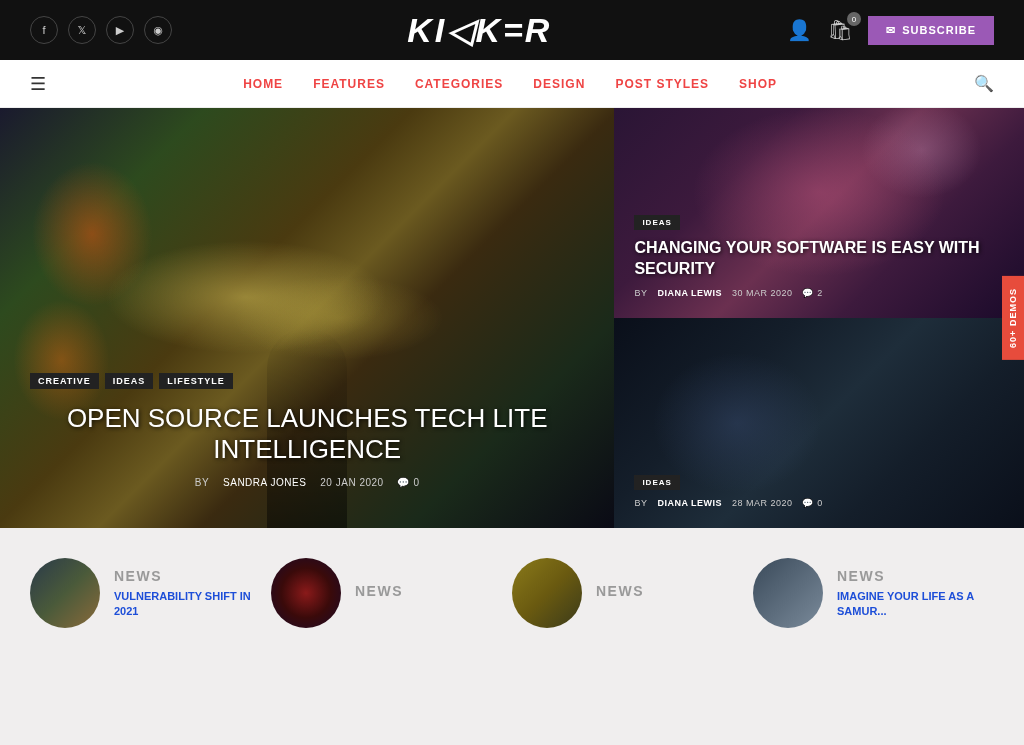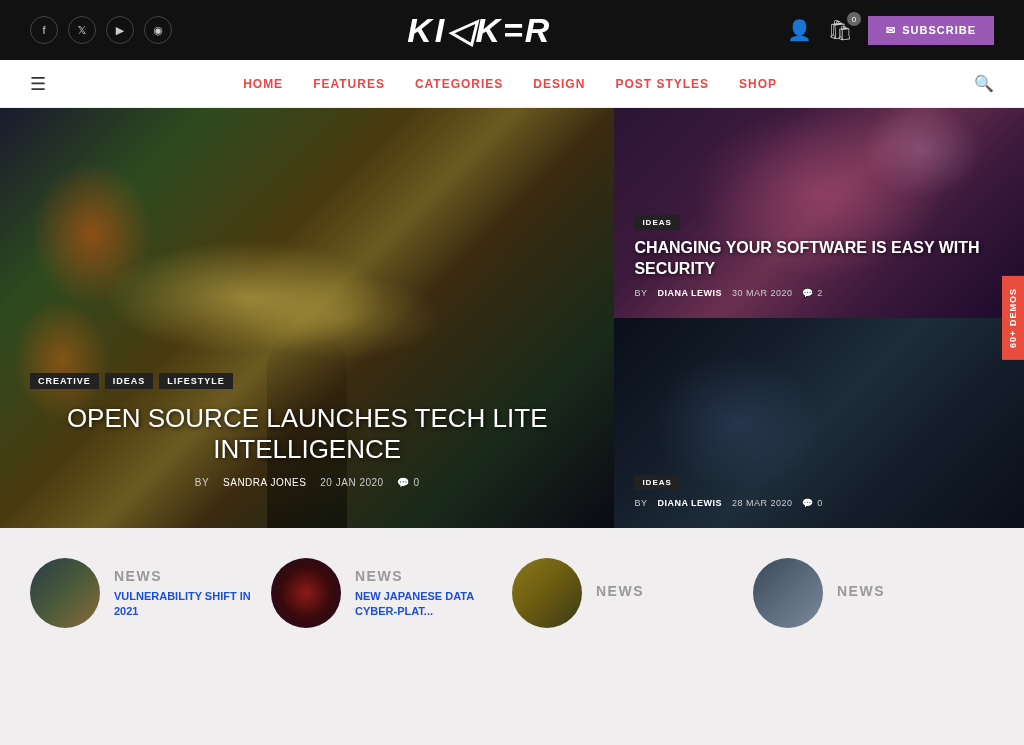--- a/index.html
+++ b/index.html
@@ -410,28 +410,28 @@
     <div class="article-thumb thumb-1"></div>
     <div class="article-info">
       <div class="article-cat">NEWS</div>
       <div class="article-title">VULNERABILITY SHIFT IN 2021</div>
     </div>
   </div>
   <div class="article-item">
     <div class="article-thumb thumb-2"></div>
     <div class="article-info">
       <div class="article-cat">NEWS</div>
-      <div class="article-title">NEW JAPANESE DATA CYBER-PLAT...</div>
     </div>
   </div>
   <div class="article-item">
     <div class="article-thumb thumb-3"></div>
     <div class="article-info">
       <div class="article-cat">NEWS</div>
     </div>
   </div>
   <div class="article-item">
     <div class="article-thumb thumb-4"></div>
     <div class="article-info">
       <div class="article-cat">NEWS</div>
+      <div class="article-title">IMAGINE YOUR LIFE AS A SAMUR...</div>
     </div>
   </div>
 </div>
 
 </body></html>

